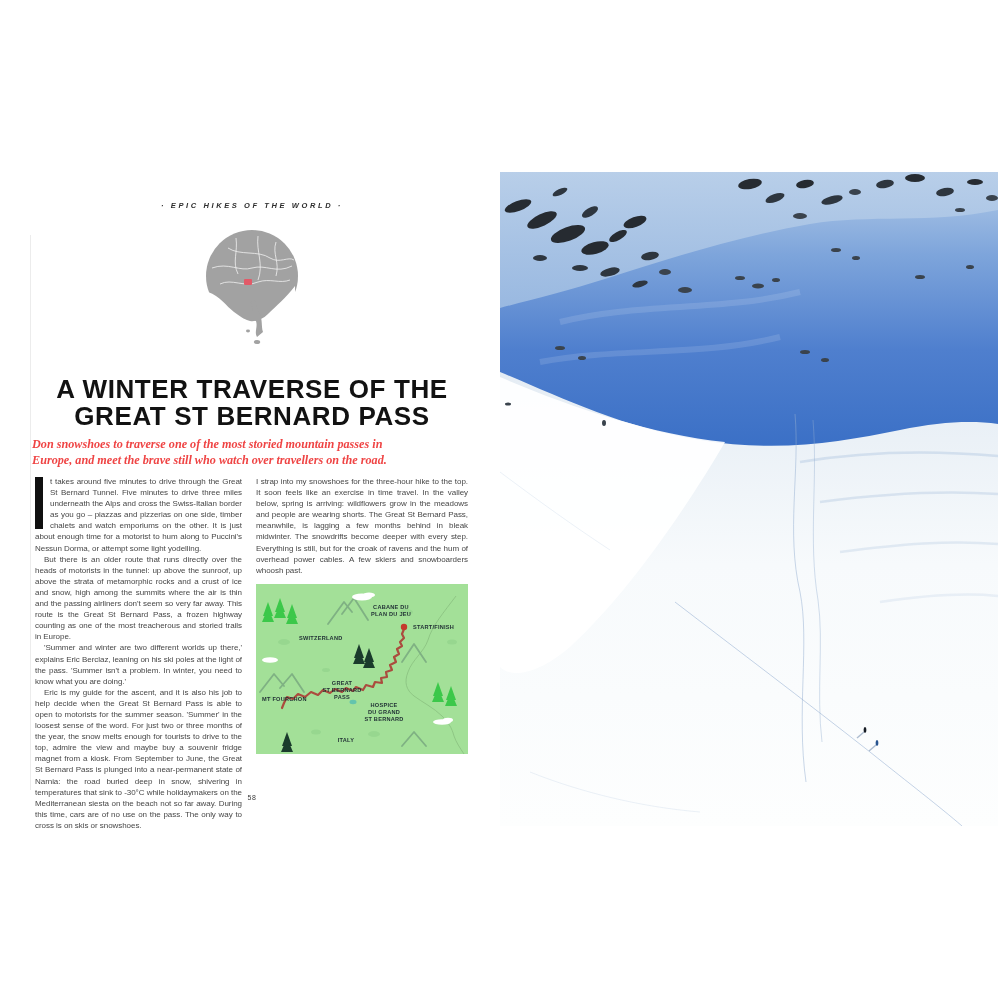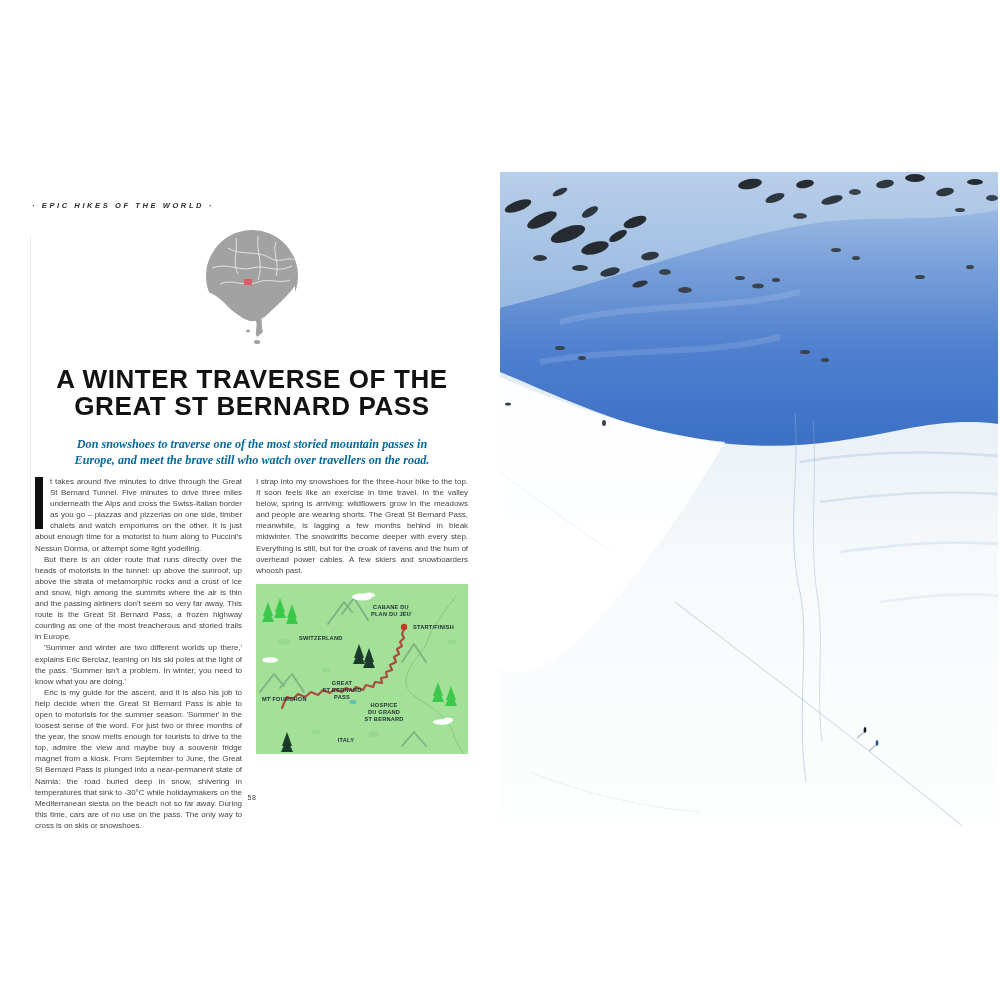--- a/index.html
+++ b/index.html
@@ -3,33 +3,33 @@
 <meta charset="utf-8">
 <style>
   html,body{margin:0;padding:0;}
   body{
     width:1000px;height:1000px;background:#ffffff;position:relative;
     font-family:"Liberation Sans",sans-serif;overflow:hidden;
   }
   .left-page{position:absolute;left:32px;top:0;width:440px;height:1000px;}
   .page-edge{position:absolute;left:-2px;top:235px;width:1px;height:555px;background:#ececec;}
   .tagline{
-    position:absolute;top:201px;width:100%;
+    position:absolute;top:201px;width:100%;text-align:center;
     font-size:7.5px;font-weight:bold;font-style:italic;letter-spacing:2.6px;color:#2e2e2e;
   }
   .globe{position:absolute;top:226px;left:50%;transform:translateX(-50%);}
   .title{
-    position:absolute;top:366px;width:100%;text-align:center;
+    position:absolute;top:376px;width:100%;text-align:center;
     font-size:26px;font-weight:bold;letter-spacing:.6px;line-height:1.05;color:#121212;
   }
   .title span{display:block;white-space:nowrap;}
   .standfirst{
-    position:absolute;top:436px;width:100%;text-align:center;
+    position:absolute;top:436px;width:100%;
     font-family:"Liberation Serif",serif;font-style:italic;font-weight:bold;
-    font-size:12.2px;line-height:1.32;color:#0369a1;
+    font-size:12.2px;line-height:1.32;color:#ef4444;
   }
   .standfirst span{display:block;white-space:nowrap;}
   .columns{position:absolute;top:476px;left:3px;width:433px;display:flex;gap:14px;}
   .col{width:212px;font-size:8px;line-height:11.1px;text-align:justify;color:#474747;letter-spacing:-0.05px;}
   .col p{margin:0;}
   .col p + p{text-indent:9px;}
   .dropcap{float:left;width:8px;height:52px;background:#101010;margin:1px 7px 0 0;}
   .map-wrap{margin-top:8px;}
   .page-num{position:absolute;top:794px;width:100%;text-align:center;font-size:7px;color:#3c3c3c;letter-spacing:.5px;}
   .photo{position:absolute;left:500px;top:172px;width:498px;height:654px;}

